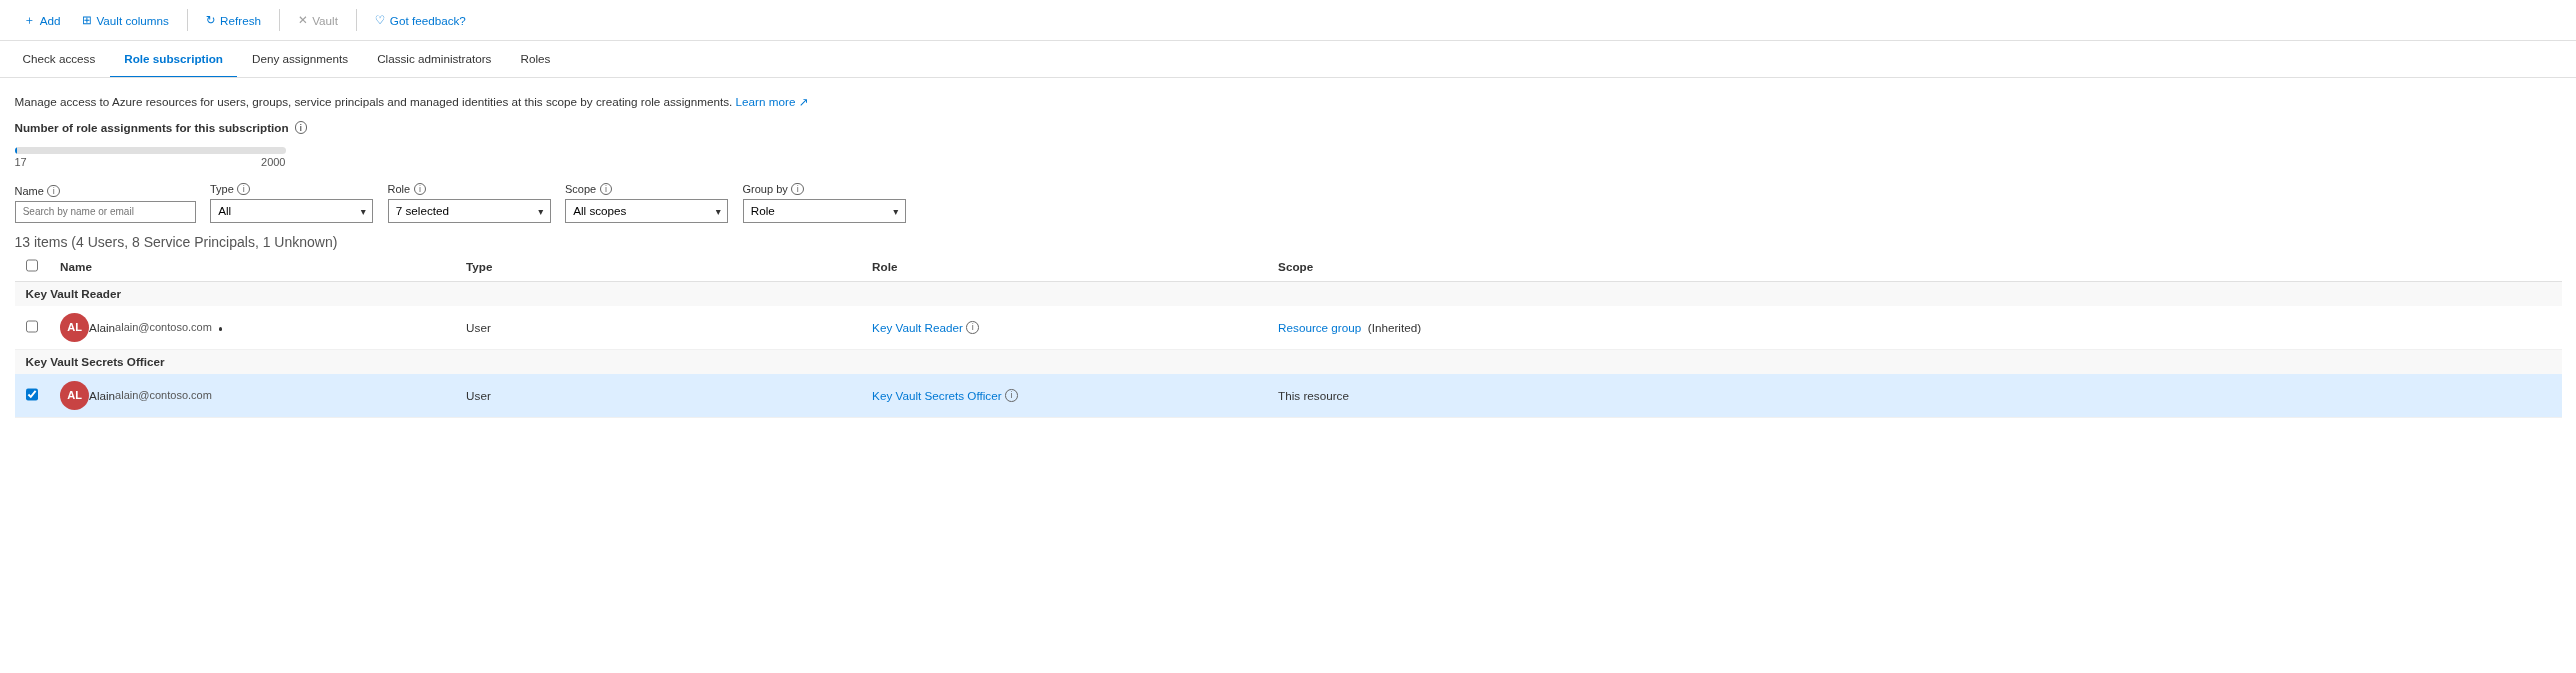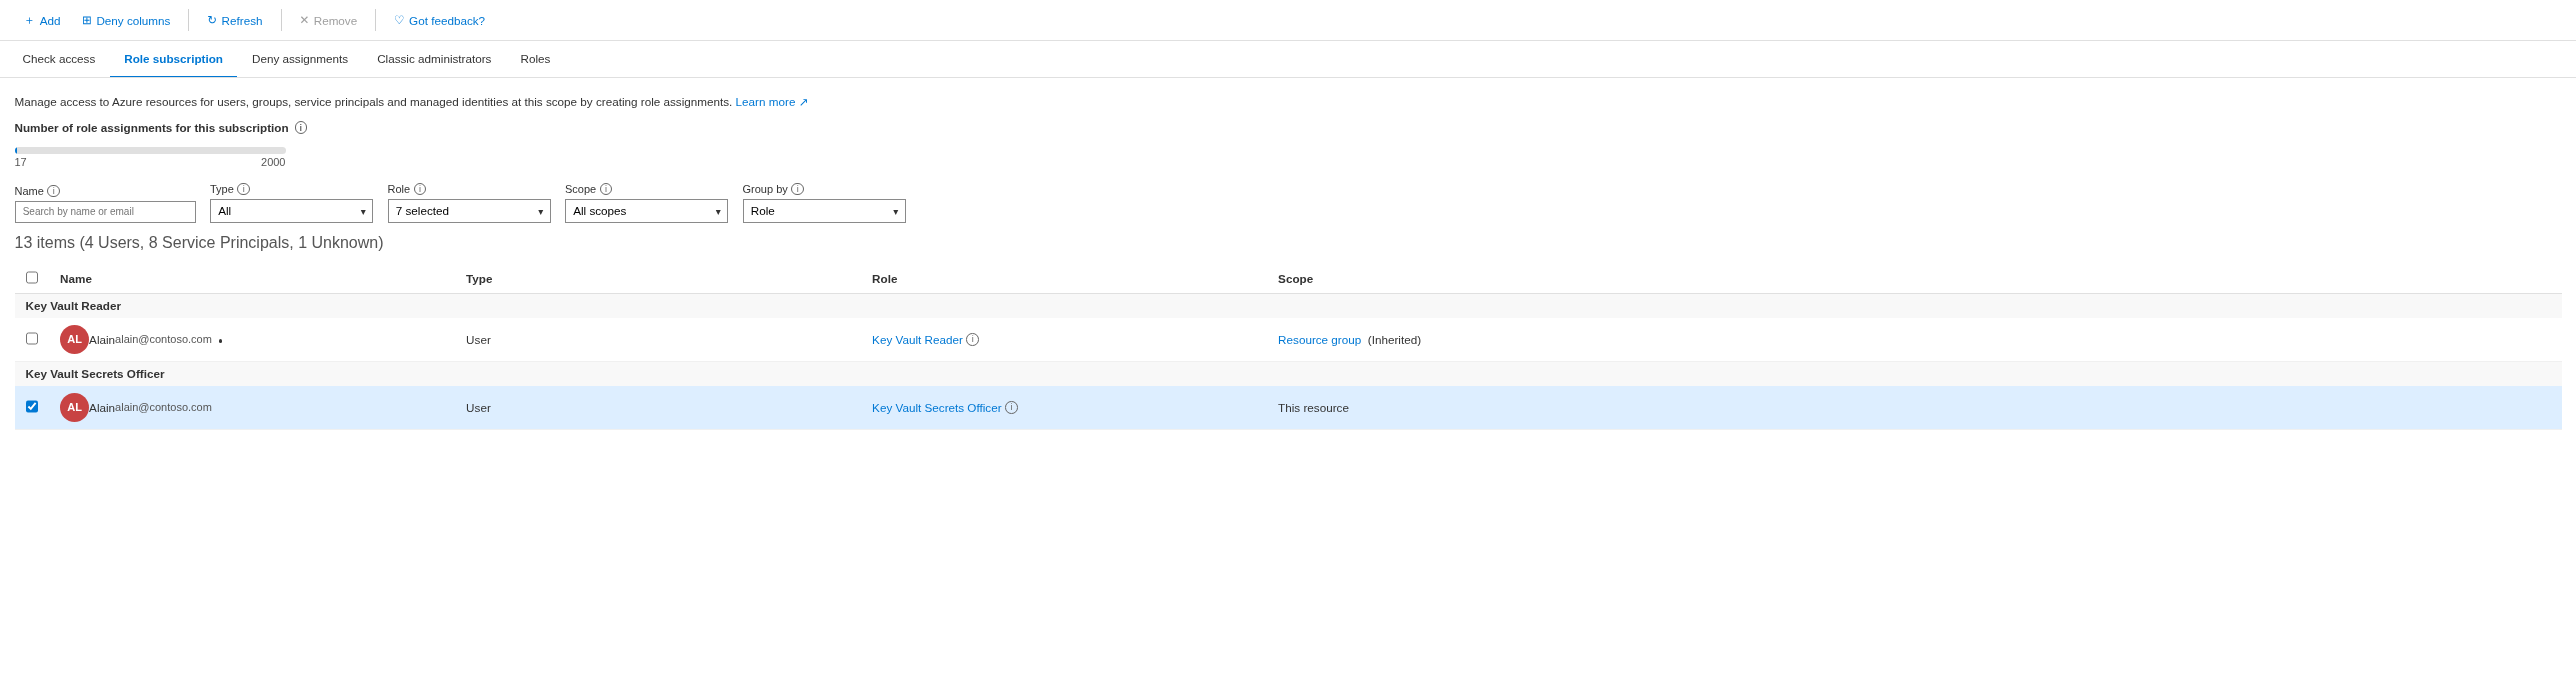--- a/index.html
+++ b/index.html
@@ -147,23 +147,23 @@
       position: absolute;
       right: 7.2px;
       top: 50%;
       transform: translateY(-50%);
       pointer-events: none;
       font-size: 10px;
       color: #333;
     }
 
     .items-count {
-      font-size: 16px;
+      font-size: 14px;
       color: #555;
-      margin-bottom: 12px;
+      margin-bottom: 2px;
     }
 
     .data-table {
       width: 100%;
       border-collapse: collapse;
     }
     .data-table th {
       text-align: left;
       padding: 7.2px 11px;
       font-size: 11.7px;
@@ -268,31 +268,31 @@
 </head>
 <body>
 
 <div class="toolbar">
   <button class="toolbar-btn">
     <span>＋</span>
     <span>Add</span>
   </button>
   <button class="toolbar-btn">
     <span>⊞</span>
-    <span>Deny columns</span>
+    <span>Vault columns</span>
   </button>
   <div class="toolbar-divider"></div>
   <button class="toolbar-btn">
     <span>↻</span>
     <span>Refresh</span>
   </button>
   <div class="toolbar-divider"></div>
   <button class="toolbar-btn disabled">
     <span>✕</span>
-    <span>Remove</span>
+    <span>Vault</span>
   </button>
   <div class="toolbar-divider"></div>
   <button class="toolbar-btn">
     <span>♡</span>
     <span>Got feedback?</span>
   </button>
 </div>
 
 <div class="tabs">
   <div class="tab">

